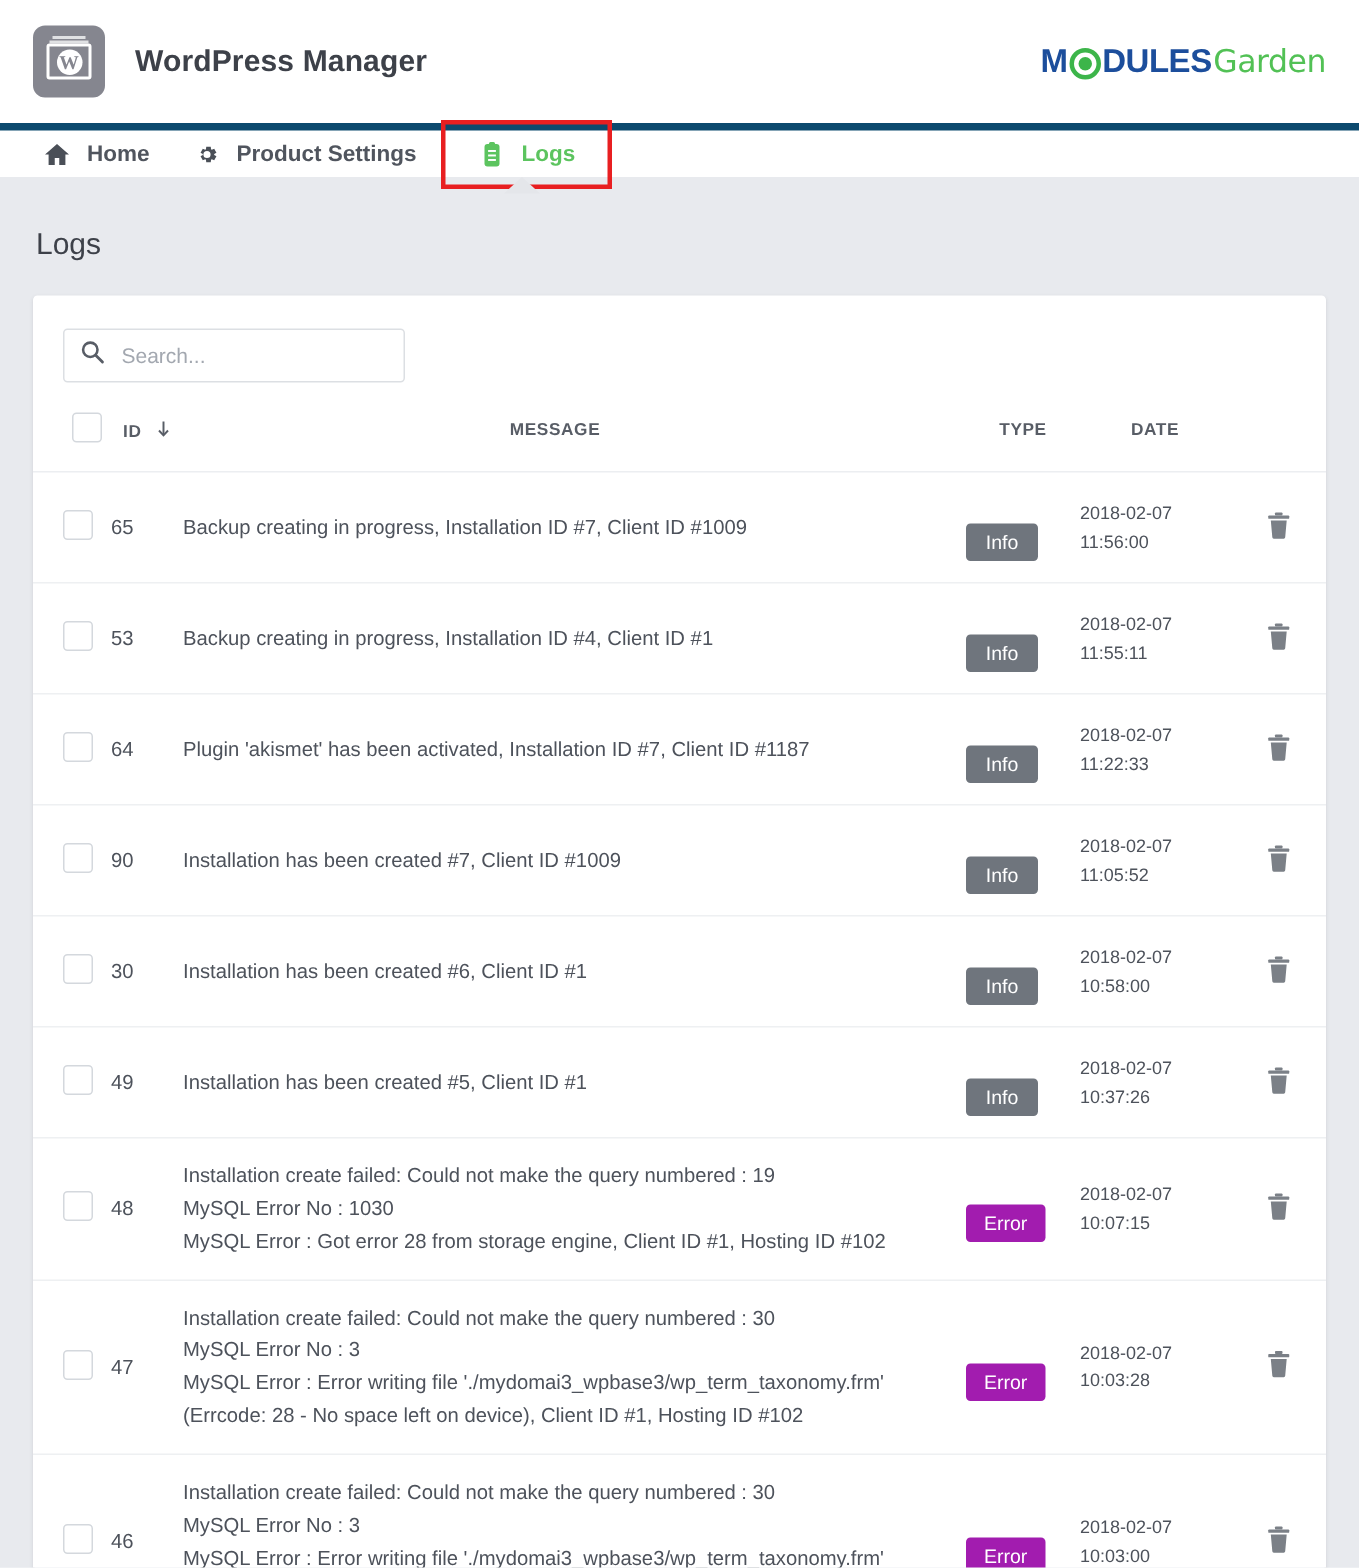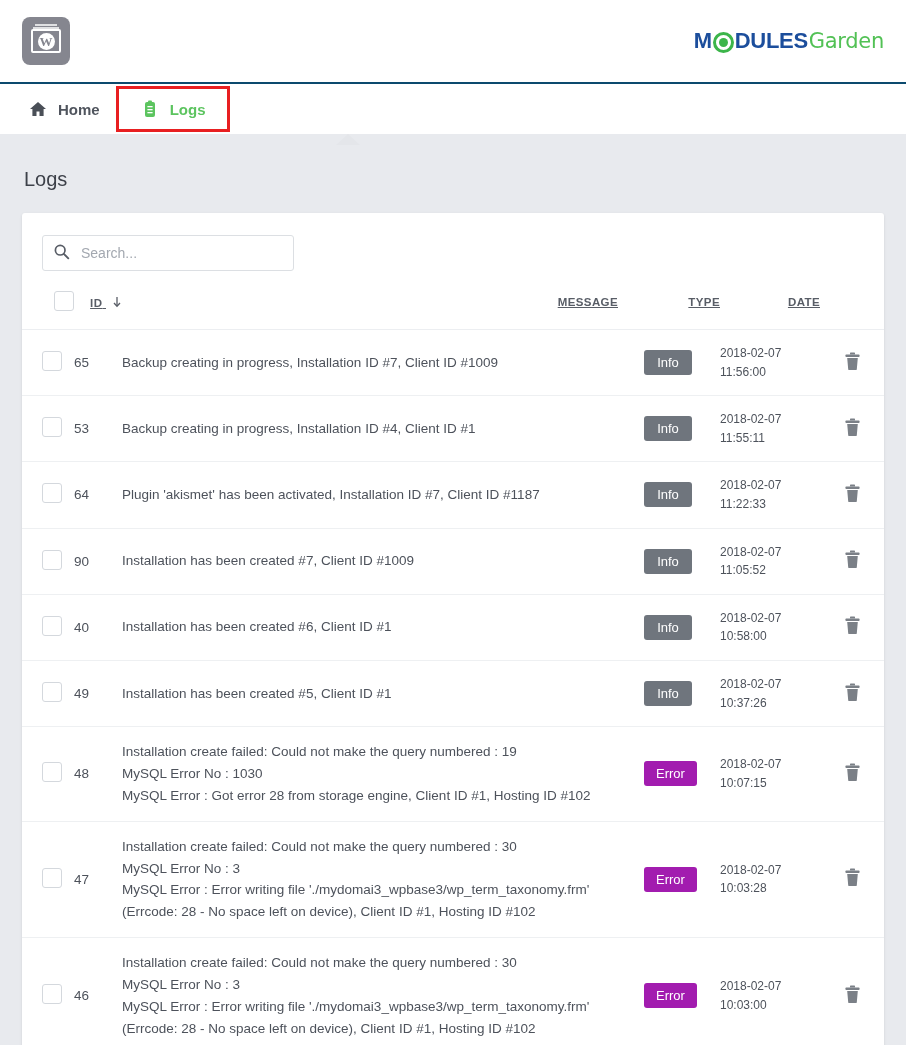--- a/index.html
+++ b/index.html
@@ -96,23 +96,23 @@
   .brand .b-garden {
     color: #52c155;
     font-family: "DejaVu Sans", sans-serif;
     font-weight: normal;
     font-size: 21px;
     margin-left: 1px;
   }
 
   
   .navbar {
-    height: 52px;
+    height: 36px;
     background: #ffffff;
-    border-top: 2px solid #0c4a6e;
+    border-top: 5px solid #0c4a6e;
     display: flex;
     align-items: center;
     padding-left: 14px;
     position: relative;
   }
   .nav-item {
     display: flex;
     align-items: center;
     gap: 10px;
     padding: 8px 14px;
@@ -152,21 +152,21 @@
   .card {
     background: #ffffff;
     border-radius: 3px;
     box-shadow: 0 1px 3px rgba(30,35,45,.10), 0 1px 1px rgba(30,35,45,.06);
     padding: 0 0 0 0;
   }
 
   
   .search-wrap { padding: 22px 20px 14px 20px; }
   .search-box {
-    width: 252px;
+    width: 228px;
     height: 36px;
     border: 1px solid #dcdfe3;
     border-radius: 3px;
     display: flex;
     align-items: center;
     padding: 0 10px;
     gap: 9px;
   }
   .search-box svg { flex: 0 0 auto; }
   .search-input {
@@ -183,25 +183,24 @@
   table.logs {
     width: 100%;
     border-collapse: collapse;
     table-layout: fixed;
   }
   table.logs th {
     font-size: 11.5px;
     font-weight: bold;
     color: #585d66;
     letter-spacing: .4px;
-    text-align: right;
+    text-align: center;
     padding: 6px 0 16px 0;
     border-bottom: 1px solid #eceef1;
     vertical-align: middle;
-    text-decoration: underline;
   }
   table.logs td {
     padding: 14px 0;
     border-bottom: 1px solid #eef0f2;
     font-size: 13.5px;
     color: #4d525b;
     vertical-align: middle;
   }
   tr.log-row:last-child td { border-bottom: 1px solid #eef0f2; }
 
@@ -229,35 +228,37 @@
   .msg-line { display: block; line-height: 1.62; }
   .badge {
     display: inline-block;
     min-width: 48px;
     text-align: center;
     padding: 6px 12px;
     border-radius: 3px;
     color: #ffffff;
     font-size: 13px;
     line-height: 1;
+    margin-top: 20px;
   }
   .badge.info  { background: #6f757d; }
   .badge.error { background: #a21caf; }
   .date-cell { line-height: 1.55; font-size: 12px; color: #4d525b; }
   .trash { cursor: pointer; display: inline-block; }
 </style>
 </head>
 <body>
 
 <div class="topbar">
   <div class="app-icon">
     <div class="wp-box">
       <div class="wp-glyph">W</div>
     </div>
   </div>
+  <div class="app-title">WordPress Manager</div>
 
   <div class="brand">
     <span class="b-modules">
       <span>M</span>
       <span class="globe"></span>
       <span>DULES</span>
     </span>
     <span class="b-garden">Garden</span>
   </div>
 </div>
@@ -266,20 +267,28 @@
 
   <div class="nav-item">
     <span class="nav-ico">
       <svg width="20" height="20" viewBox="0 0 20 20">
           <path fill="#4a4f57" d="M10 3L2 10h2.4v7h4.1v-4.6h3v4.6h4.1v-7H18z"></path>
         </svg>
     </span>
     <span>Home</span>
   </div>
 
+  <div class="nav-item">
+    <span class="nav-ico">
+      <svg width="20" height="20" viewBox="0 0 20 20">
+          <path fill="#4a4f57" d="M17.3 11.2l-1.5-.9a6 6 0 000-.6l1.5-.9-1.5-2.6-1.6.6a6.4 6.4 0 00-.5-.3l-.2-1.7h-3l-.2 1.7-.5.3-1.6-.6-1.5 2.6 1.5.9v.6l-1.5.9 1.5 2.6 1.6-.6.5.3.2 1.7h3l.2-1.7.5-.3 1.6.6zM11 12.4a2.4 2.4 0 110-4.8 2.4 2.4 0 010 4.8z" transform="translate(-1 0)"></path>
+        </svg>
+    </span>
+    <span>Product Settings</span>
+  </div>
 
   <div class="nav-item active nav-highlight">
     <span class="nav-ico">
       <svg width="20" height="20" viewBox="0 0 20 20">
         <rect x="5" y="3" width="10" height="15" rx="2" fill="#5cc45f"></rect>
         <rect x="8" y="1.6" width="4" height="3" rx="1" fill="#5cc45f"></rect>
         <rect x="7.4" y="7" width="5.2" height="1.3" fill="#ffffff"></rect>
         <rect x="7.4" y="10" width="5.2" height="1.3" fill="#ffffff"></rect>
         <rect x="7.4" y="13" width="5.2" height="1.3" fill="#ffffff"></rect>
       </svg>
@@ -393,21 +402,21 @@
               <div class="date-cell">11:05:52</div>
             </td>
             <td class="col-act"><span class="trash"><svg width="17" height="19" viewBox="0 0 17 19">
                   <rect x="1.5" y="2.6" width="14" height="2.3" rx="0.6" fill="#7b8087"></rect>
                   <rect x="6" y="0.6" width="5" height="2" rx="0.6" fill="#7b8087"></rect>
                   <path d="M3.2 6h10.6l-1 11.2a1 1 0 01-1 .9H5.2a1 1 0 01-1-.9z" fill="#7b8087"></path>
                 </svg></span></td>
           </tr>
           <tr class="log-row">
             <td class="col-check"><span class="chk"></span></td>
-            <td class="col-id">40</td>
+            <td class="col-id">30</td>
             <td class="col-msg">
               <span class="msg-line">Installation has been created #6, Client ID #1</span>
             </td>
             <td class="col-type"><span class="badge info">Info</span></td>
             <td class="col-date">
               <div class="date-cell">2018-02-07</div>
               <div class="date-cell">10:58:00</div>
             </td>
             <td class="col-act"><span class="trash"><svg width="17" height="19" viewBox="0 0 17 19">
                   <rect x="1.5" y="2.6" width="14" height="2.3" rx="0.6" fill="#7b8087"></rect>

